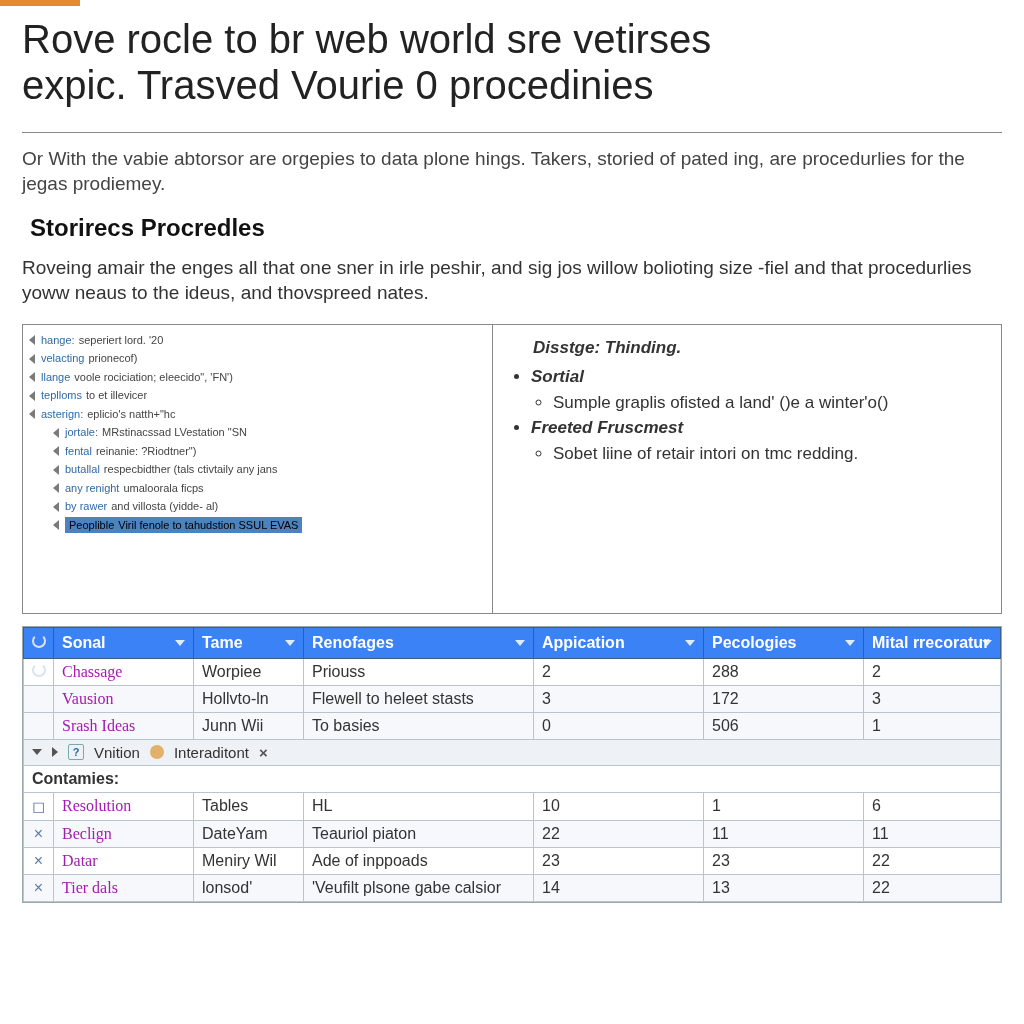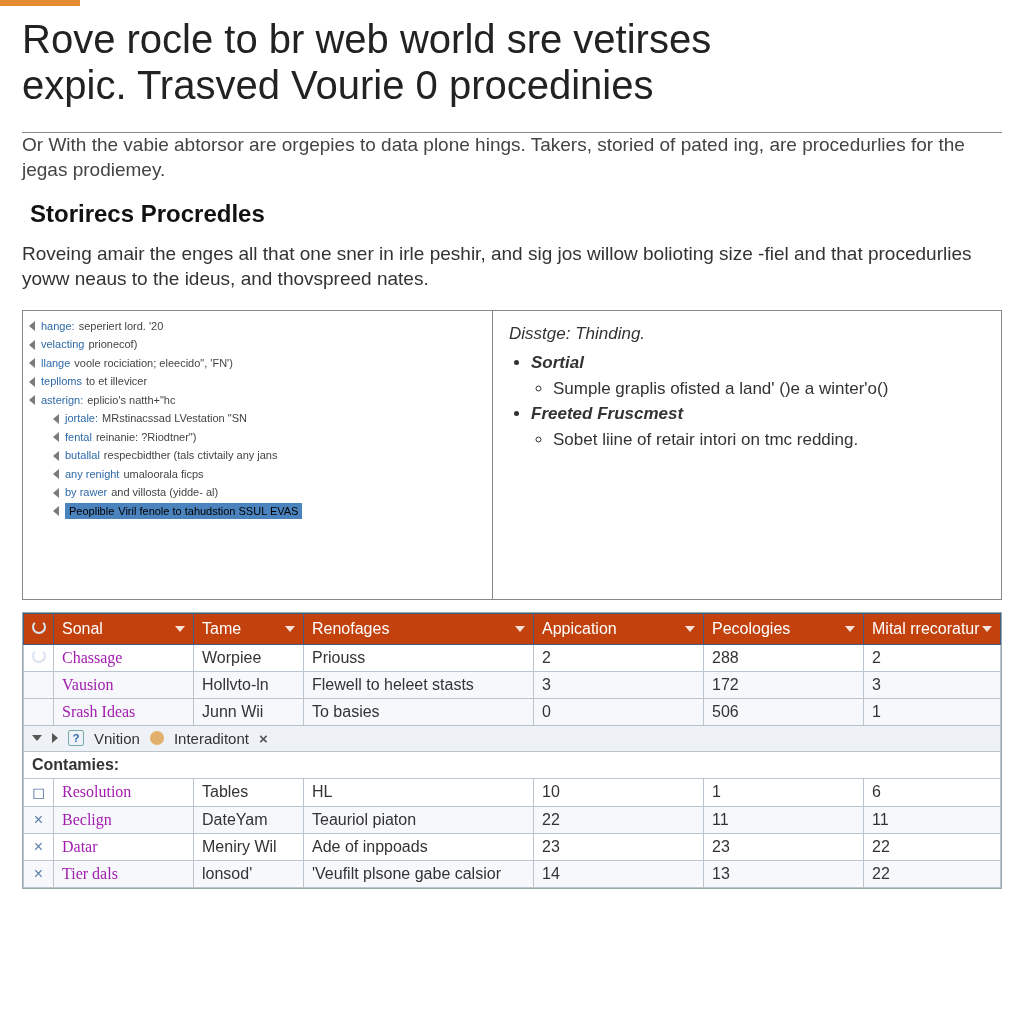--- a/index.html
+++ b/index.html
@@ -2,45 +2,45 @@
 <html><head>
 <meta charset="utf-8">
 <style>
   * { box-sizing: border-box; margin: 0; padding: 0; }
   html, body { width: 1024px; height: 1024px; font-family: "Segoe UI", Arial, sans-serif; color: #222; background: #fff; }
   .top-accent { height: 6px; background: #fff; }
   .top-accent .bar { width: 80px; height: 6px; background: #e58a2f; }
   .content { padding: 10px 22px 0 22px; }
   h1 { font-size: 40px; font-weight: 400; line-height: 1.15; color: #222; margin-bottom: 22px; }
   h1 .l2 { display:block; }
-  .intro { font-size: 19px; color: #444; line-height: 1.3; margin: 24px 0 18px 0; border-top: 1px solid #888; }
+  .intro { font-size: 19px; color: #444; line-height: 1.3; margin: 24px 0 18px 0; border-top: 1px solid #888; padding-top: 14px;}
   h2 { font-size: 24px; font-weight: 700; margin: 10px 0 14px 8px; color: #111;}
   .para { font-size: 19px; color: #333; line-height: 1.3; margin-bottom: 18px;}
   .panel-row { display: flex; border: 1px solid #888; height: 290px; }
   .tree-panel { width: 470px; border-right: 1px solid #888; position: relative; overflow: hidden; background:#fff;}
   .tree-scroll { position:absolute; inset:0; overflow-y:scroll; padding: 6px 0 6px 6px;}
   .tree-scroll::-webkit-scrollbar { width: 17px; }
   .tree-scroll::-webkit-scrollbar-track { background: #f0f0f0; border-left:1px solid #ccc;}
   .tree-scroll::-webkit-scrollbar-thumb { background: #c9c9c9; border:1px solid #aaa;}
   .tree-item { display:flex; align-items:center; font-size: 11px; line-height: 1.5; padding: 1px 4px 1px 0; white-space: nowrap; }
   .tree-item .tri { display:inline-block; width:0; height:0; border-top:5px solid transparent; border-bottom:5px solid transparent; border-right:6px solid #7a7a7a; margin-right:6px; flex-shrink:0;}
   .tree-item.depth-1 { padding-left: 24px; }
   .tree-item .lbl { color: #2e6aa8; }
   .tree-item .rest { color: #444; margin-left:4px;}
   .tree-item.selected .text-wrap { background: #4a83bd; color: #fff; padding: 0 4px; }
   .tree-item.selected .lbl, .tree-item.selected .rest { color: #000000; }
   .desc-panel { flex:1; padding: 10px 16px; font-size: 17px; color:#333; line-height:1.5;}
-  .desc-panel .dtitle { font-style: italic; font-weight:400; margin-bottom:4px;}
+  .desc-panel .dtitle { font-style: italic; font-weight:700; margin-bottom:4px;margin-left:24px;}
   .desc-panel ul { list-style: disc; padding-left: 22px; }
   .desc-panel ul ul { list-style: circle; }
   .desc-panel .bi { font-style: italic; font-weight:600;}
   
   .grid-wrap { margin-top: 12px; border: 1px solid #9aa; }
   table { border-collapse: collapse; width: 100%; table-layout: fixed; font-size: 16px; }
-  thead th { background: #c2410c; color: #fff; font-weight:400; text-align:left; padding: 6px 8px; border: 1px solid #3e5e87; position:relative;}
+  thead th { background: #3b82f6; color: #fff; font-weight:700; text-align:left; padding: 6px 8px; border: 1px solid #3e5e87; position:relative;}
   thead th .sort { position:absolute; right:8px; top:50%; transform:translateY(-50%); width:0; height:0; border-left:5px solid transparent; border-right:5px solid transparent; border-top:6px solid #fff; opacity:.85;}
   thead th.icon-col { width: 30px; text-align:center; padding:4px 2px;}
   tbody td { padding: 4px 8px; border: 1px solid #b9c4cf; color:#333; background:#fff;}
   tbody td.icon-col { text-align:center; color:#5b7ca8; width:30px;}
   tbody td.link { color:#a21caf;font-family:Liberation Serif, serif; }
   tbody tr.alt td { background:#f6f8fb; }
   .group-bar td { background:#eef1f5; padding:4px 8px; border:1px solid #b9c4cf; font-size:15px;}
   .group-bar .gb-inner { display:flex; align-items:center; gap:10px; }
   .group-title td { background:#fff; font-weight:700; padding:4px 8px; border:1px solid #b9c4cf;}
   .gb-tri { display:inline-block; width:0;height:0;border-left:5px solid transparent;border-right:5px solid transparent;border-top:6px solid #555;}

